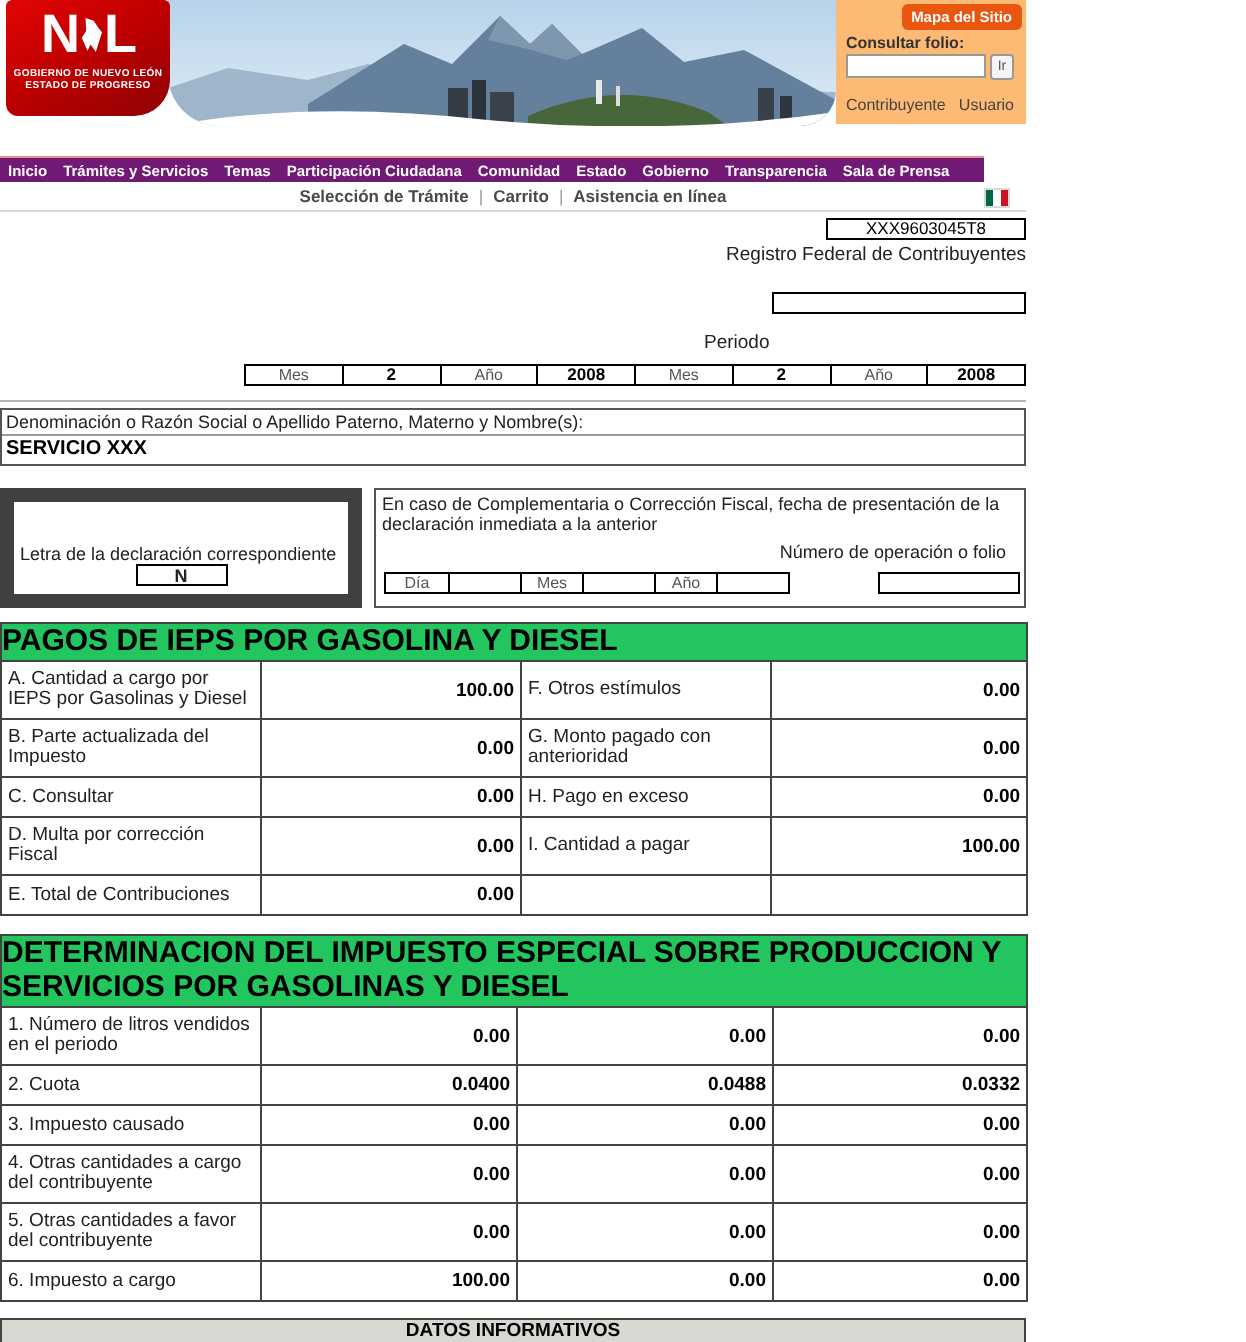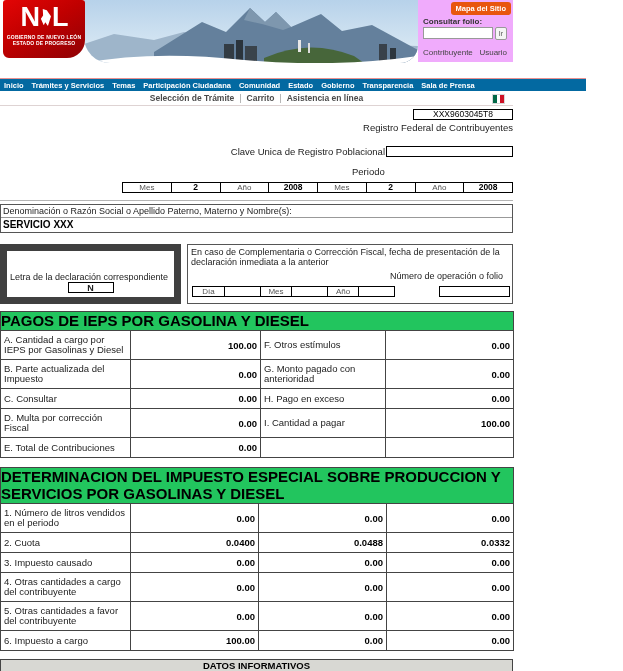--- a/index.html
+++ b/index.html
@@ -15,33 +15,33 @@
     position:absolute; left:3px; top:0; width:82px; height:58px; z-index:3;
     background:linear-gradient(150deg,#e30505 0%, #c00000 45%, #8f0205 100%);
     border-radius:3px 3px 18px 6px; color:#fff; text-align:center; cursor:pointer;
   }
   .logo-nl { font-size:27px; font-weight:bold; line-height:27px; margin-top:4px; letter-spacing:-1px; display:flex; justify-content:center; align-items:center; }
   .logo-map { display:inline-block; width:11px; height:17px; background:#fff; margin:0 1px;
     clip-path:polygon(25% 0,62% 8%,85% 30%,100% 42%,72% 100%,48% 78%,34% 96%,8% 58%,28% 38%); }
   .logo-sub { font-size:5px; font-weight:bold; line-height:6px; margin-top:3px; letter-spacing:.2px; }
   .photo { position:absolute; left:84px; top:0; width:334px; height:63px; overflow:hidden;
     border-radius:0 0 18px 26px; z-index:1; }
-  .panel { position:absolute; left:418px; top:0; width:95px; height:62px; background:#f0abfc; z-index:2; }
+  .panel { position:absolute; left:418px; top:0; width:95px; height:62px; background:#fdba74; z-index:2; }
   .mapa-btn { position:absolute; right:2px; top:2px; background:#e8560f; color:#fff; font-weight:bold;
     font-size:7.5px; padding:2px 5px; border-radius:3px; cursor:pointer; white-space:nowrap; }
   .consultar { position:absolute; left:5px; top:17px; font-weight:bold; color:#333; font-size:8px; }
   .folio-input { position:absolute; left:5px; top:27px; width:70px; height:12px; border:1px solid #999;
     background:#fff; font-size:8px; font-family:inherit; }
   .ir-btn { position:absolute; left:77px; top:27px; width:12px; height:13px; border:1px solid #999;
     background:#f5f5f5; font-size:7px; text-align:center; line-height:12px; color:#555; cursor:pointer; border-radius:2px; }
   .panel-links { position:absolute; bottom:5px; left:5px; right:6px; display:flex; justify-content:space-between;
     color:#444; font-size:8px; }
   .panel-links span { cursor:pointer; }
   
-  .navbar { position:absolute; top:78px; left:0; width:586px; height:13px; background:#0369a1;
+  .navbar { position:absolute; top:78px; left:0; width:492px; height:13px; background:#701a75;
     border-top:1px solid #e89090; display:flex; align-items:center; gap:8px; padding-left:4px;
     font-size:7.5px; font-weight:bold; color:#fff; white-space:nowrap; z-index:4; }
   .navbar span { cursor:pointer; }
   .subnav { position:absolute; top:91px; left:0; width:513px; height:15px; border-bottom:1px solid #ded3d3;
     display:flex; align-items:center; justify-content:center; gap:5px; font-size:8.5px; font-weight:bold; color:#4a4a4a; }
   .subnav .sep { color:#999; font-weight:normal; }
   .subnav span.lnk { cursor:pointer; }
   .flag { position:absolute; right:9px; top:4px; width:11px; height:8px;
     background:linear-gradient(90deg,#006847 0 33%,#ffffff 33% 66%,#ce1126 66% 100%);
     outline:1px solid #d8d8d8; }
@@ -159,21 +159,20 @@
   <span class="lnk">Asistencia en línea</span>
   <div class="flag"></div>
 </div>
 
 <div class="content">
 
   <div class="rfc-box">XXX9603045T8</div>
   <div class="rfc-label">Registro Federal de Contribuyentes</div>
 
   <div class="curp-row">
-    <span>Clave Unica de Registro Poblacional</span>
     <input class="curp-input" value="" style="">
   </div>
 
   <div class="periodo-label">Periodo</div>
 
   <div class="periodo-table">
     <div class="pc">Mes</div>
     <div class="pc pv">2</div>
     <div class="pc">Año</div>
     <div class="pc pv">2008</div>

